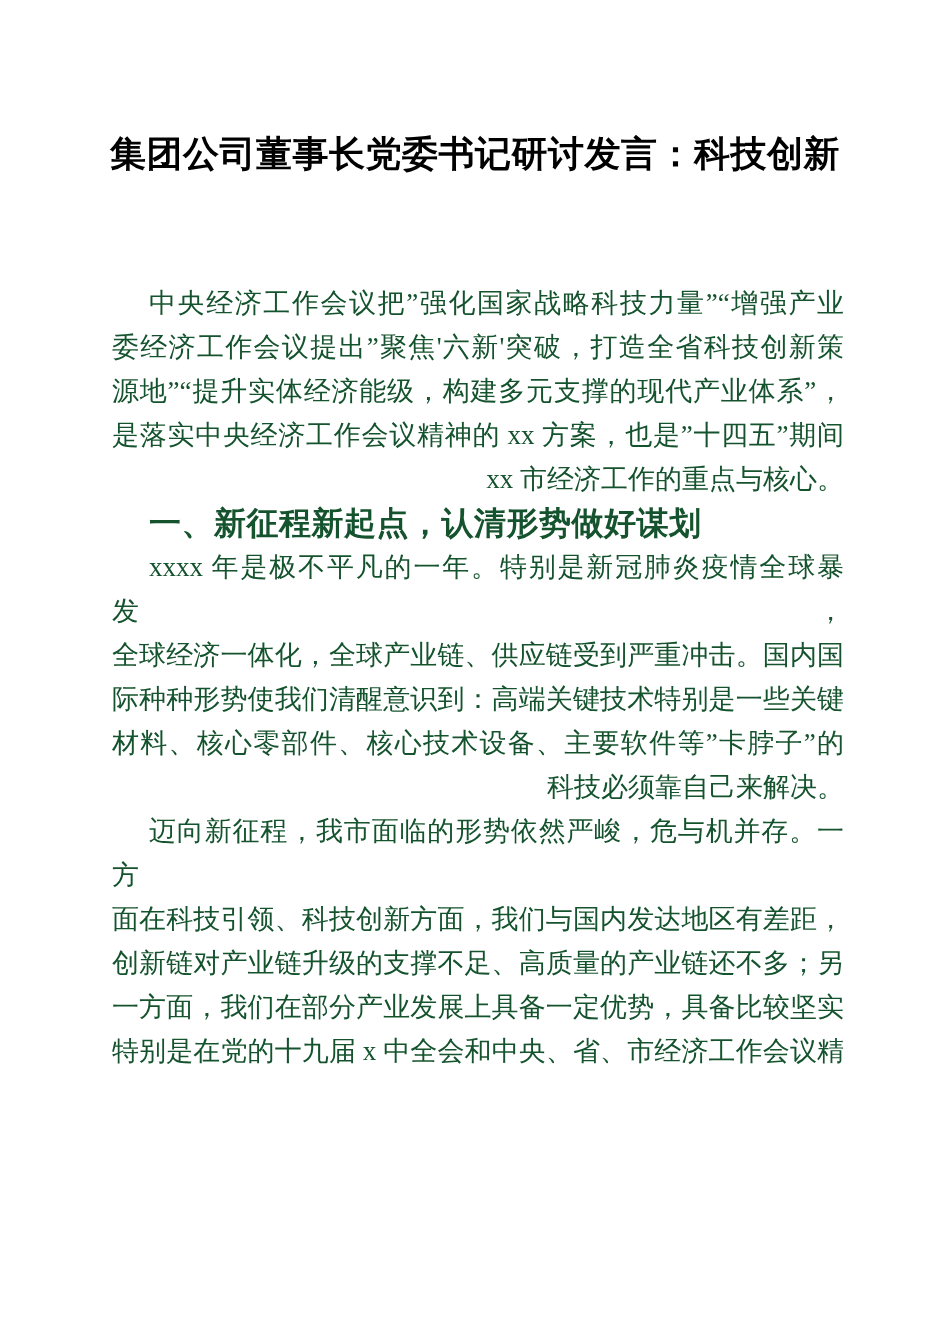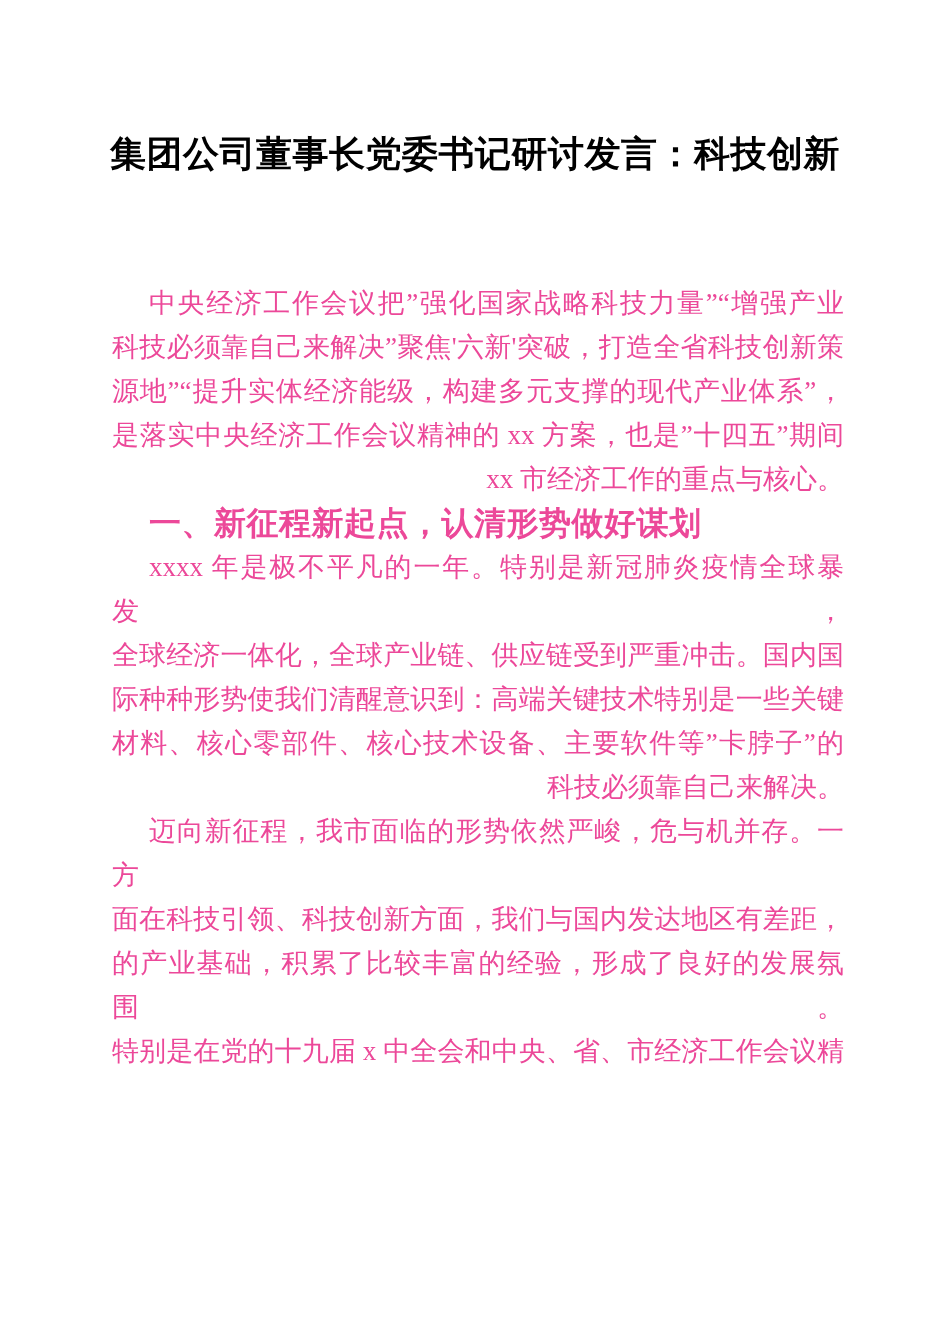--- a/index.html
+++ b/index.html
@@ -32,21 +32,21 @@
     letter-spacing: 0.5px;
   }
   .title .tline { display: block; }
   .content {
     position: absolute;
     top: 281px;
     left: 112px;
     width: 732px;
     font-size: 27px;
     line-height: 44px;
-    color: #ec4899;
+    color: #14532d;
   }
   .line { display: block; white-space: nowrap; }
   .line.fill {
     white-space: normal;
     text-align: justify;
     text-align-last: justify;
   }
   .line.indent { text-indent: 37px; }
   .line.last { text-align: right; }
   .heading {
@@ -62,33 +62,34 @@
 
 <div class="page">
 
   <h1 class="title">
     <span class="tline">集团公司董事长党委书记研讨发言：科技创新</span>
   </h1>
 
   <div class="content">
 
     <div class="line fill indent">中央经济工作会议把”强化国家战略科技力量”“增强产业</div>
-    <div class="line fill">科技必须靠自己来解决”聚焦'六新'突破，打造全省科技创新策</div>
+    <div class="line fill">委经济工作会议提出”聚焦'六新'突破，打造全省科技创新策</div>
     <div class="line fill">源地”“提升实体经济能级，构建多元支撑的现代产业体系”，</div>
     <div class="line fill">是落实中央经济工作会议精神的 xx 方案，也是”十四五”期间</div>
     <div class="line last">xx 市经济工作的重点与核心。</div>
 
     <div class="line heading">一、新征程新起点，认清形势做好谋划</div>
 
     <div class="line fill indent">xxxx 年是极不平凡的一年。特别是新冠肺炎疫情全球暴发，</div>
     <div class="line fill">全球经济一体化，全球产业链、供应链受到严重冲击。国内国</div>
     <div class="line fill">际种种形势使我们清醒意识到：高端关键技术特别是一些关键</div>
     <div class="line fill">材料、核心零部件、核心技术设备、主要软件等”卡脖子”的</div>
     <div class="line last">科技必须靠自己来解决。</div>
 
     <div class="line fill indent">迈向新征程，我市面临的形势依然严峻，危与机并存。一方</div>
     <div class="line fill">面在科技引领、科技创新方面，我们与国内发达地区有差距，</div>
-    <div class="line fill">的产业基础，积累了比较丰富的经验，形成了良好的发展氛围。</div>
+    <div class="line fill">创新链对产业链升级的支撑不足、高质量的产业链还不多；另</div>
+    <div class="line fill">一方面，我们在部分产业发展上具备一定优势，具备比较坚实</div>
     <div class="line fill">特别是在党的十九届 x 中全会和中央、省、市经济工作会议精</div>
 
   </div>
 
 </div>
 
 </body></html>

